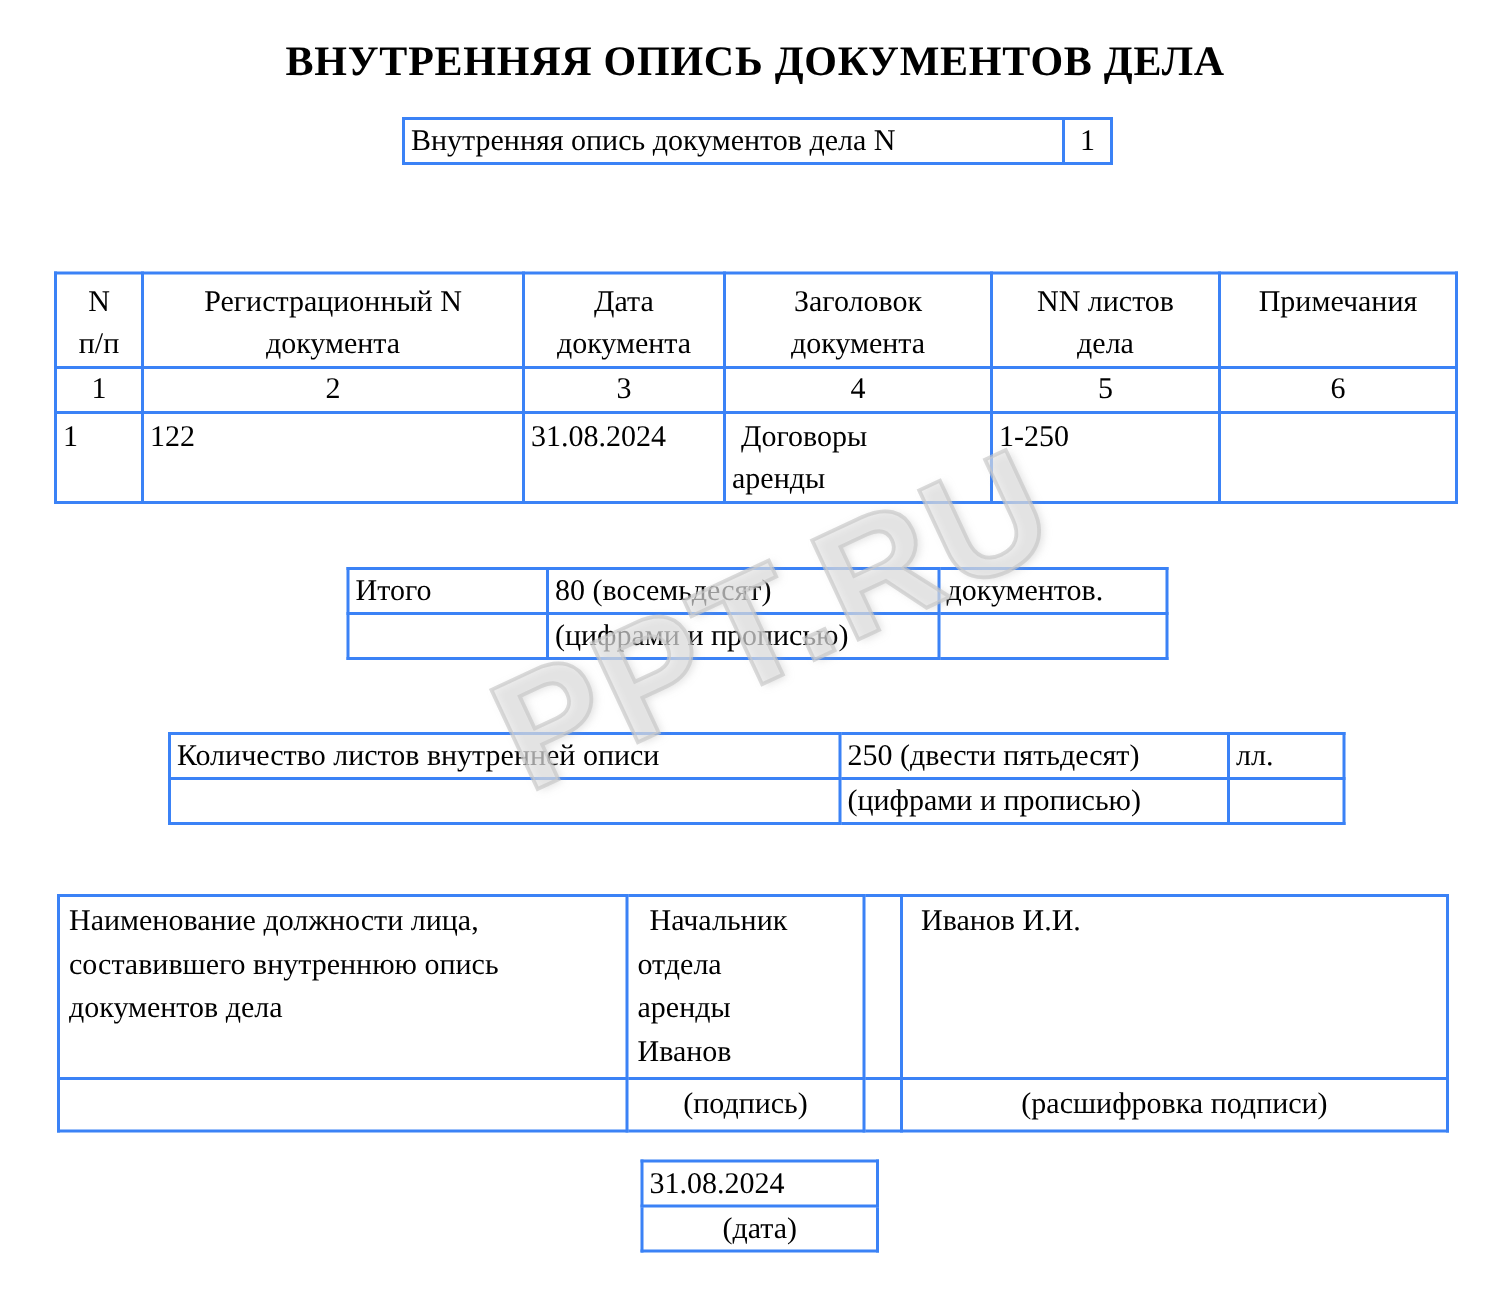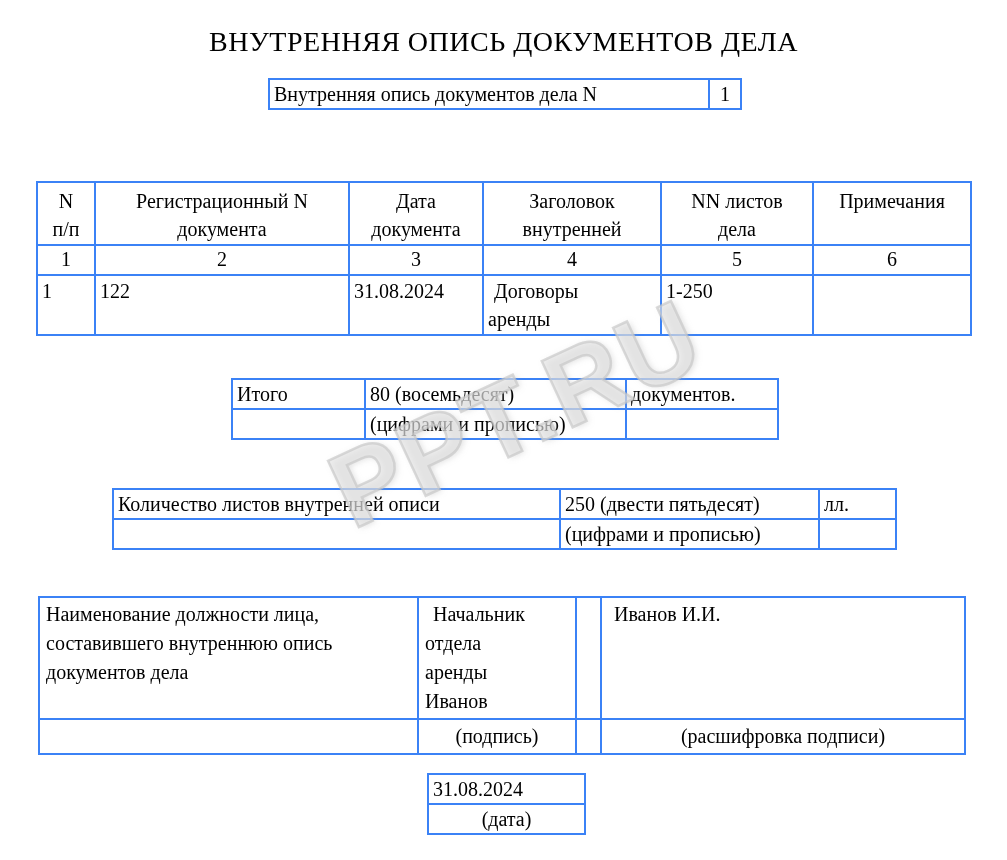--- a/index.html
+++ b/index.html
@@ -14,21 +14,21 @@
     position: relative;
     width: 1007px; height: 860px;
     overflow: hidden;
     background: #ffffff;
   }
   .doc-title {
     position: absolute;
     left: 0; top: 26px; width: 1007px;
     text-align: center;
     font-size: 28px;
-    font-weight: normal;
+    font-weight: bold;
     letter-spacing: 0.5px;
     margin: 0;
   }
   table {
     position: absolute;
     border-collapse: collapse;
     table-layout: fixed;
     font-size: 20px;
     line-height: 1.38;
   }
@@ -124,21 +124,21 @@
     </colgroup>
     <tbody>
         <tr>
       <th>N
 п/п</th>
       <th>Регистрационный N
 документа</th>
       <th>Дата
 документа</th>
       <th>Заголовок
-внутренней</th>
+документа</th>
       <th>NN листов
 дела</th>
       <th>Примечания</th>
     </tr>
     <tr class="nums">
       <td>1</td>
       <td>2</td>
       <td>3</td>
       <td>4</td>
       <td>5</td>

